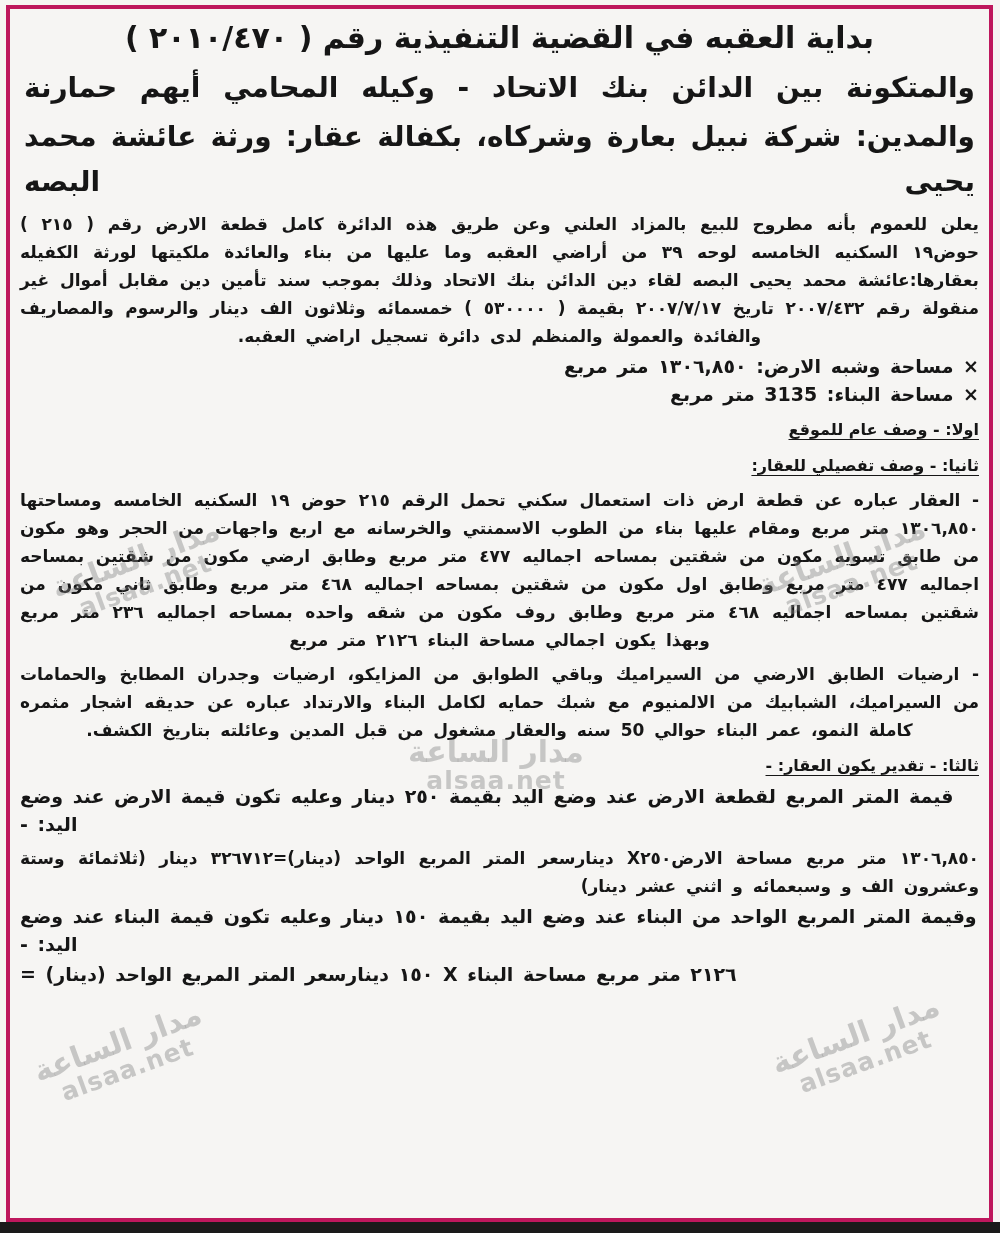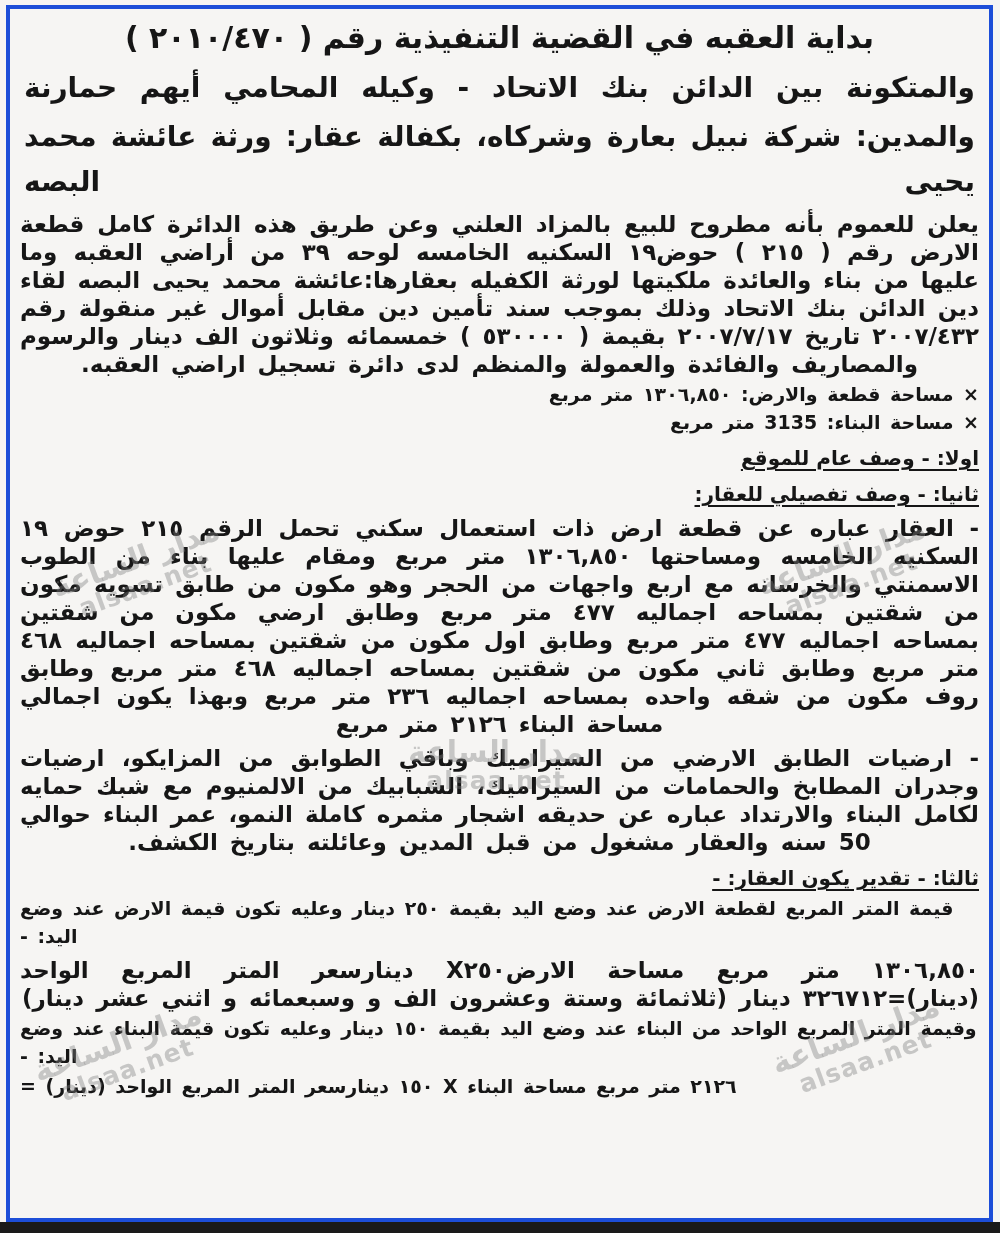--- a/index.html
+++ b/index.html
@@ -4,36 +4,36 @@
 <style>
   html,body{margin:0;padding:0;}
   body{
     width:1000px;height:1233px;position:relative;
     background:#f6f5f3;color:#161616;
     font-family:"DejaVu Sans",sans-serif;
     overflow:hidden;
   }
   .page-frame{
     position:absolute;top:5px;left:6px;right:7px;bottom:11px;
-    border:4px solid #1d4ed8;box-sizing:border-box;
+    border:4px solid #be185d;box-sizing:border-box;
     overflow:hidden;background:transparent;
   }
   .content{direction:rtl;padding:2px 10px 0 10px;}
 
   .hdr1{font-size:30px;font-weight:700;text-align:center;line-height:46px;margin:4px 0 0;}
   .hdr-spread{font-size:28px;font-weight:700;line-height:45px;margin:4px;
     text-align:justify;text-align-last:justify;}
 
   p{margin:0;}
-  .body-just{font-size:23px;font-weight:700;line-height:28px;
+  .body-just{font-size:17px;font-weight:700;line-height:28px;
     text-align:justify;word-spacing:4px;margin-top:6px;}
   .last-center{text-align-last:center;}
   .bullet{font-size:19px;font-weight:700;line-height:28px;text-align:right;word-spacing:3px;}
   .bullets{margin-top:2px;}
-  .sec-head{font-size:20px;font-weight:700;text-align:right;margin-top:8px;line-height:28px;
+  .sec-head{font-size:16px;font-weight:700;text-align:right;margin-top:8px;line-height:28px;
     text-decoration:underline;text-underline-offset:4px;}
   .line-r{font-size:19px;font-weight:700;line-height:28px;text-align:left;word-spacing:3px;margin-top:2px;}
 
   .bottom-bar{position:absolute;left:0;bottom:0;width:1000px;height:11px;background:#1a1a1a;}
 
   .wm{position:absolute;z-index:6;text-align:center;pointer-events:none;
     color:rgba(128,128,128,0.40);font-weight:700;line-height:1.05;white-space:nowrap;}
   .wm .t{font-size:30px;display:block;}
   .wm .s{font-size:25px;display:block;letter-spacing:1px;}
   .wm.rot{transform:rotate(-20deg);}
@@ -51,21 +51,21 @@
 
     <div>
       <p class="hdr1">بداية العقبه في القضية التنفيذية رقم ( ٢٠١٠/٤٧٠ )</p>
       <p class="hdr-spread">والمتكونة بين الدائن بنك الاتحاد - وكيله المحامي أيهم حمارنة</p>
       <p class="hdr-spread">والمدين: شركة نبيل بعارة وشركاه، بكفالة عقار: ورثة عائشة محمد يحيى البصه</p>
     </div>
 
     <p class="body-just last-center">يعلن للعموم بأنه مطروح للبيع بالمزاد العلني وعن طريق هذه الدائرة كامل قطعة الارض رقم ( ٢١٥ ) حوض١٩ السكنيه الخامسه لوحه ٣٩ من أراضي العقبه وما عليها من بناء والعائدة ملكيتها لورثة الكفيله بعقارها:عائشة محمد يحيى البصه لقاء دين الدائن بنك الاتحاد وذلك بموجب سند تأمين دين مقابل أموال غير منقولة رقم ٢٠٠٧/٤٣٢ تاريخ ٢٠٠٧/٧/١٧ بقيمة ( ٥٣٠٠٠٠ ) خمسمائه وثلاثون الف دينار والرسوم والمصاريف والفائدة والعمولة والمنظم لدى دائرة تسجيل اراضي العقبه.</p>
 
     <div class="bullets">
-      <p class="bullet">× مساحة قطعة والارض: ١٣٠٦,٨٥٠ متر مربع</p>
+      <p class="bullet">× مساحة وشبه الارض: ١٣٠٦,٨٥٠ متر مربع</p>
       <p class="bullet">× مساحة البناء: 3135 متر مربع</p>
     </div>
 
     <p class="sec-head">اولا: - وصف عام للموقع</p>
 
     <p class="sec-head">ثانيا: - وصف تفصيلي للعقار:</p>
     <p class="body-just last-center">- العقار عباره عن قطعة ارض ذات استعمال سكني تحمل الرقم ٢١٥ حوض ١٩ السكنيه الخامسه ومساحتها ١٣٠٦,٨٥٠ متر مربع ومقام عليها بناء من الطوب الاسمنتي والخرسانه مع اربع واجهات من الحجر وهو مكون من طابق تسويه مكون من شقتين بمساحه اجماليه ٤٧٧ متر مربع وطابق ارضي مكون من شقتين بمساحه اجماليه ٤٧٧ متر مربع وطابق اول مكون من شقتين بمساحه اجماليه ٤٦٨ متر مربع وطابق ثاني مكون من شقتين بمساحه اجماليه ٤٦٨ متر مربع وطابق روف مكون من شقه واحده بمساحه اجماليه ٢٣٦ متر مربع وبهذا يكون اجمالي مساحة البناء ٢١٢٦ متر مربع</p>
     <p class="body-just last-center">- ارضيات الطابق الارضي من السيراميك وباقي الطوابق من المزايكو، ارضيات وجدران المطابخ والحمامات من السيراميك، الشبابيك من الالمنيوم مع شبك حمايه لكامل البناء والارتداد عباره عن حديقه اشجار مثمره كاملة النمو، عمر البناء حوالي 50 سنه والعقار مشغول من قبل المدين وعائلته بتاريخ الكشف.</p>
 
     <p class="sec-head">ثالثا: - تقدير يكون العقار: -</p>

